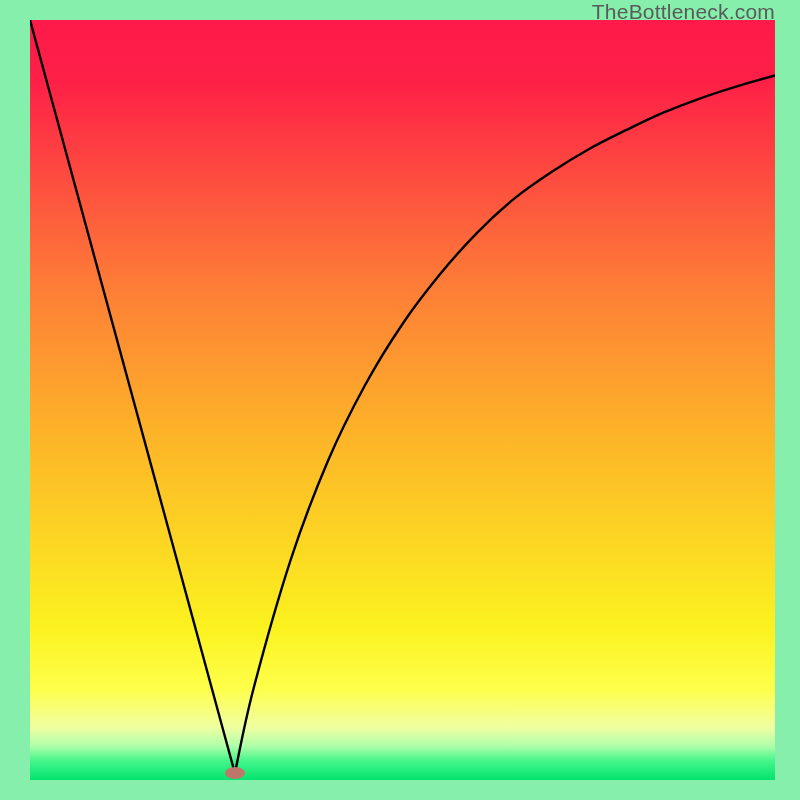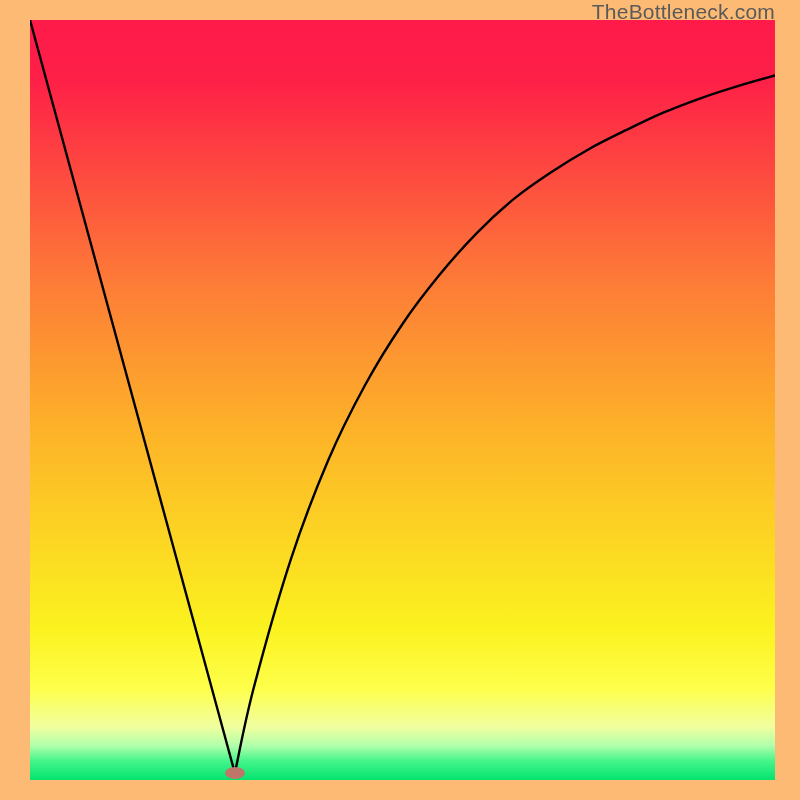--- a/index.html
+++ b/index.html
@@ -8,21 +8,21 @@
     width: 800px;
     height: 800px;
     background: #000;
     overflow: hidden;
     font-family: Arial, Helvetica, sans-serif;
   }
   .frame {
     position: relative;
     width: 800px;
     height: 800px;
-    background: #fdba74;
+    background: #86efac;
   }
   .plot-area {
     position: absolute;
     left: 30px;
     top: 20px;
     width: 745px;
     height: 760px;
     overflow: hidden;
   }
   .gradient-bg {

